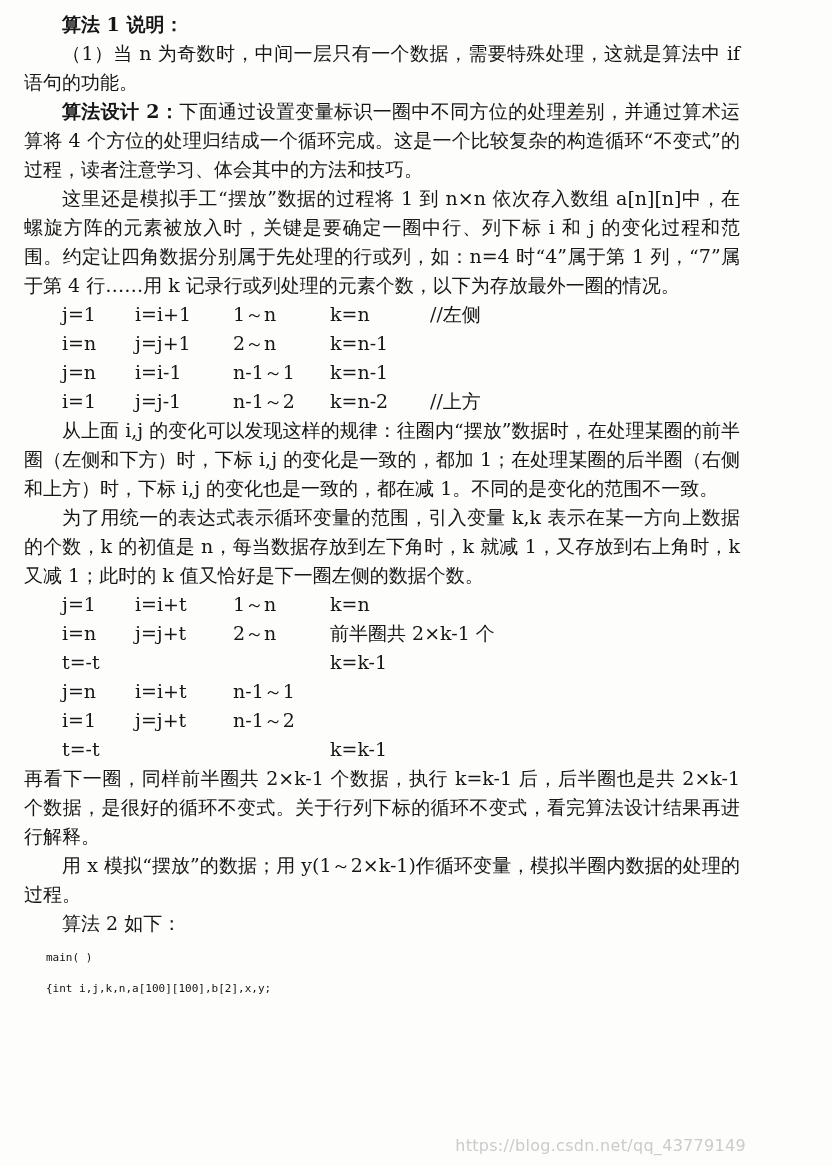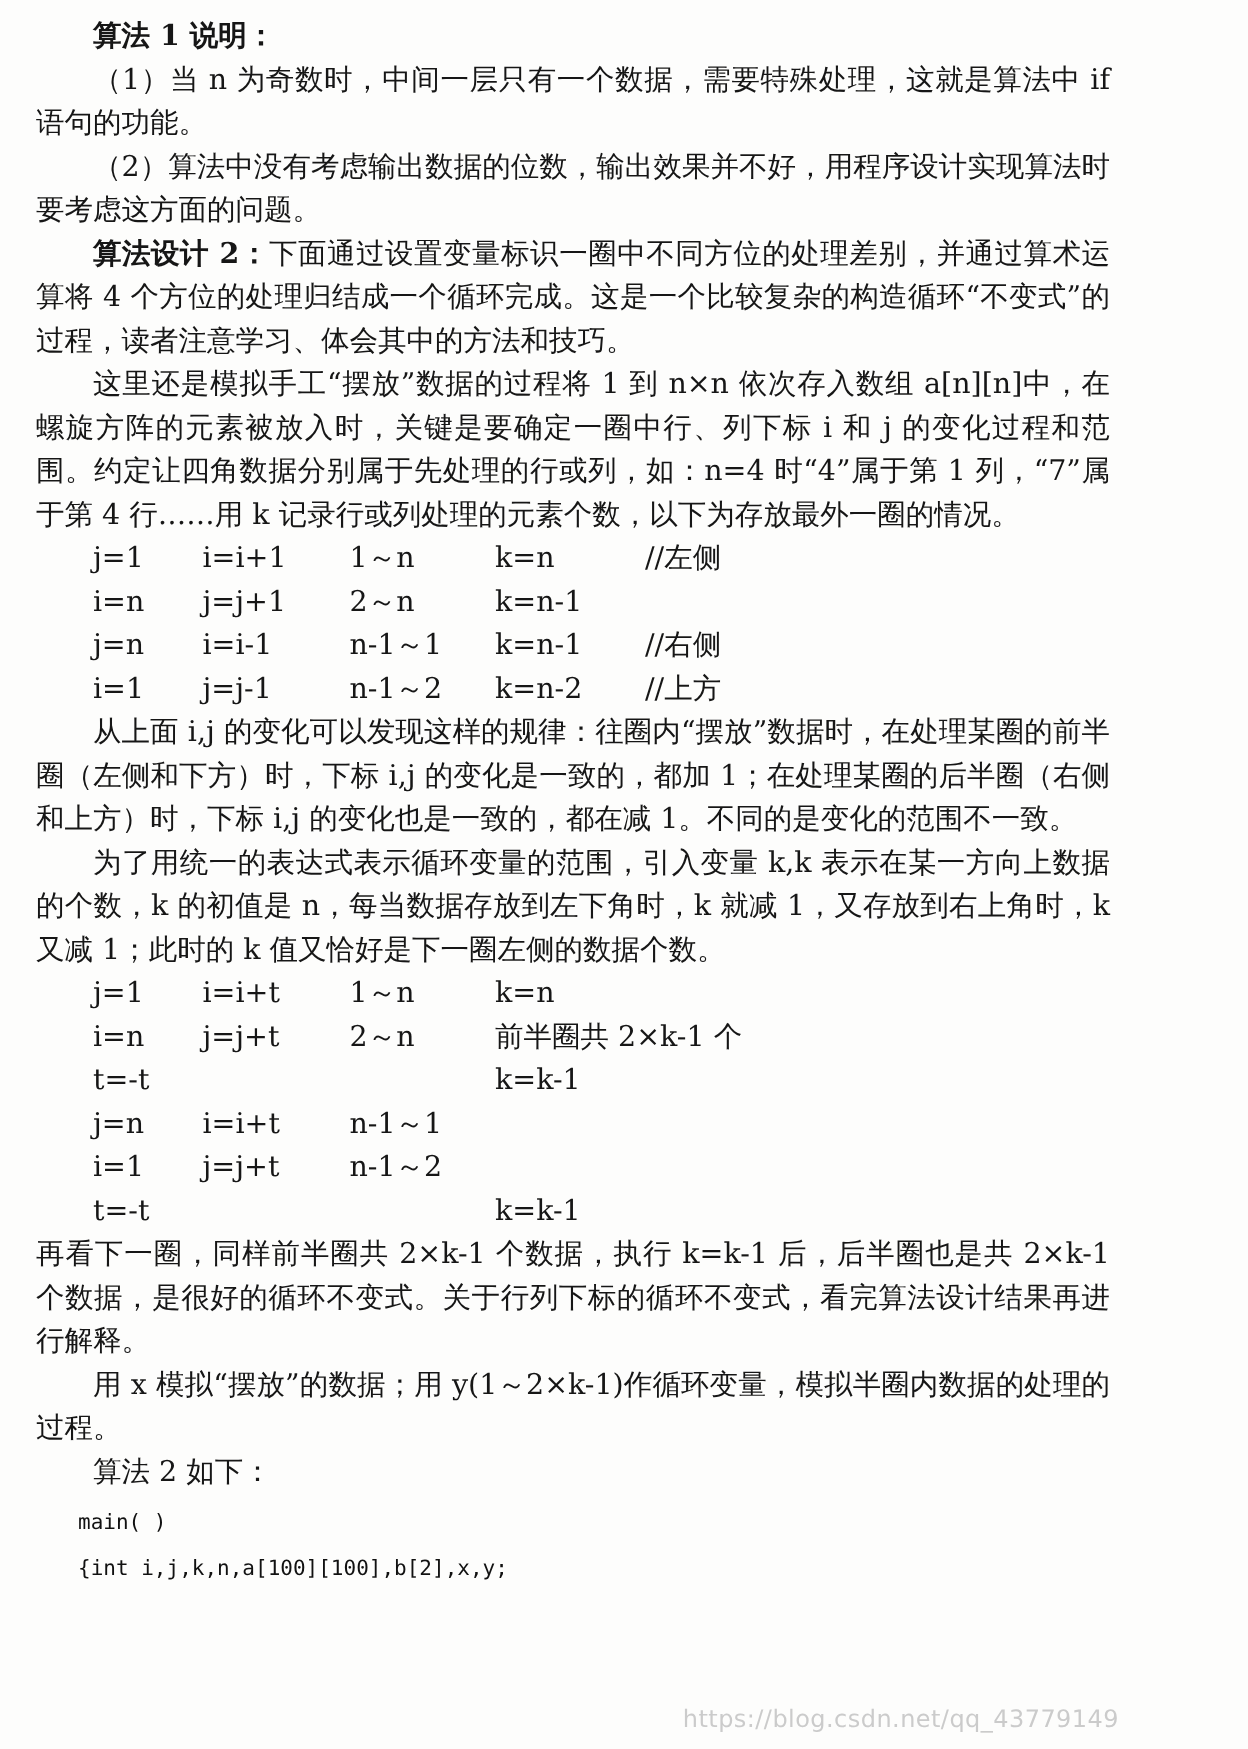--- a/index.html
+++ b/index.html
@@ -25,21 +25,21 @@
   b { font-weight: bold; }
   .table { margin-left: 2em; text-align: left; }
   .trow { display: grid; }
   .t5 .trow { grid-template-columns: 73px 98px 97px 100px 1fr; }
   .t4 .trow { grid-template-columns: 73px 98px 97px 1fr; }
   .tcell { white-space: nowrap; }
   .math { }
   .codeblock {
     margin: 4px 0 0 2em;
     font-family: "DejaVu Sans Mono", "Liberation Mono", monospace;
-    font-size: 14px;
+    font-size: 11px;
     line-height: 31px;
     text-align: left;
     color: #111;
   }
   .watermark {
     position: absolute;
     right: 18px; bottom: 6px;
     font-family: "DejaVu Sans", "Liberation Sans", sans-serif;
     font-size: 16px;
     color: #cbcbcb;
@@ -48,21 +48,20 @@
 </style>
 </head>
 <body>
 
 <div class="page">
 
   <p class="para bold">算法 1 说明：</p>
 
   <p class="para">（1）当 n 为奇数时，中间一层只有一个数据，需要特殊处理，这就是算法中 if 语句的功能。</p>
 
-  <p class="para">（2）算法中没有考虑输出数据的位数，输出效果并不好，用程序设计实现算法时要考虑这方面的问题。</p>
 
   <p class="para"><b>算法设计 2：</b><span>下面通过设置变量标识一圈中不同方位的处理差别，并通过算术运算将 4 个方位的处理归结成一个循环完成。这是一个比较复杂的构造循环“不变式”的过程，读者注意学习、体会其中的方法和技巧。</span></p>
 
   <p class="para">这里还是模拟手工“摆放”数据的过程将 1 到 n×n 依次存入数组 a[n][n]中，在螺旋方阵的元素被放入时，关键是要确定一圈中行、列下标 i 和 j 的变化过程和范围。约定让四角数据分别属于先处理的行或列，如：n=4 时“4”属于第 1 列，“7”属于第 4 行……用 k 记录行或列处理的元素个数，以下为存放最外一圈的情况。</p>
 
   <div class="table t5">
       <div class="trow">
         <span class="tcell math">j=1</span>
         <span class="tcell math">i=i+1</span>
         <span class="tcell math">1～n</span>
@@ -73,21 +72,20 @@
         <span class="tcell math">i=n</span>
         <span class="tcell math">j=j+1</span>
         <span class="tcell math">2～n</span>
         <span class="tcell math">k=n-1</span>
       </div>
       <div class="trow">
         <span class="tcell math">j=n</span>
         <span class="tcell math">i=i-1</span>
         <span class="tcell math">n-1～1</span>
         <span class="tcell math">k=n-1</span>
-        <span class="tcell">//右侧</span>
       </div>
       <div class="trow">
         <span class="tcell math">i=1</span>
         <span class="tcell math">j=j-1</span>
         <span class="tcell math">n-1～2</span>
         <span class="tcell math">k=n-2</span>
         <span class="tcell">//上方</span>
       </div>
     </div>
 

